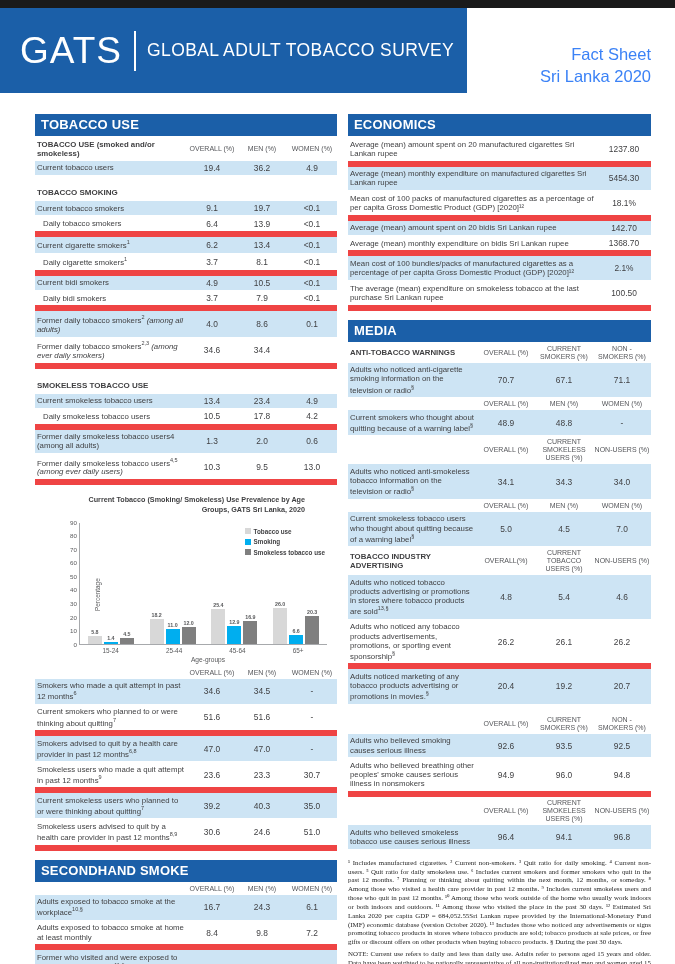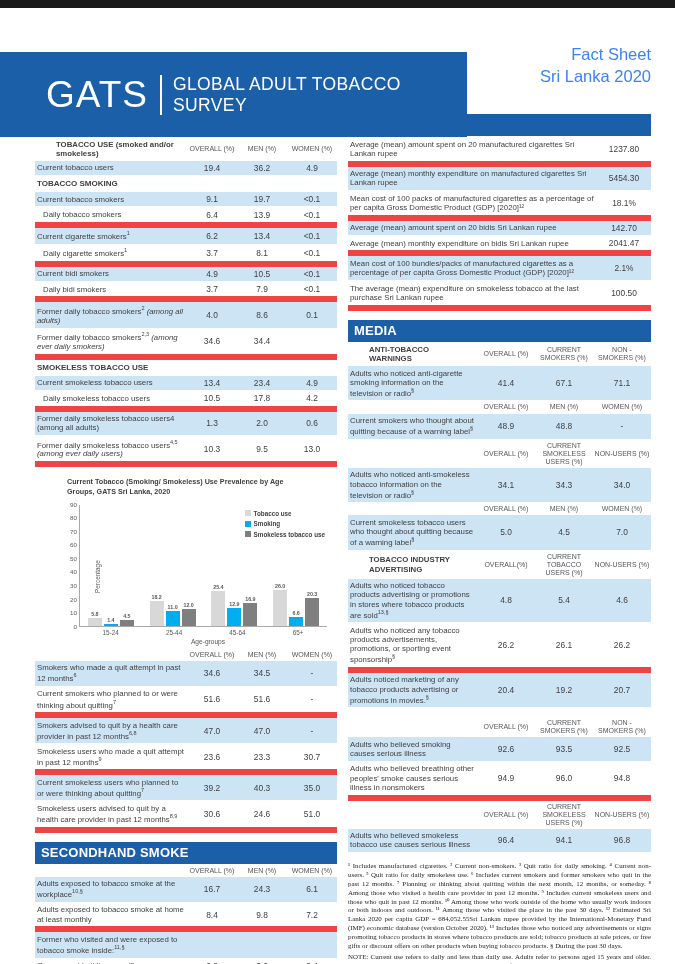--- a/index.html
+++ b/index.html
@@ -5,21 +5,21 @@
   * { box-sizing: border-box; margin: 0; padding: 0; }
   html,body { background:#fff; }
   body {
     width: 675px; height: 964px; position: relative; overflow: hidden;
     font-family: "Liberation Sans", sans-serif; color:#3f3f41;
   }
   .topbar { height: 8px; background: #1a1a1a; }
   .header { position: relative; height: 97px; }
   .header-blue {
     position: absolute; left: 0; top: 0; width: 467px; height: 85px;
-    background: #1b5fa8; color: #fff; display: flex; align-items: center; padding-left: 46px; margin-top: 44px;
+    background: #1b5fa8; color: #fff; display: flex; align-items: center; padding-left: 20px;
   }
   .brand { font-size: 37px; font-weight: 400; letter-spacing: 1px; }
   .brand-divider { width: 2px; height: 40px; background: #fff; margin: 0 11px 0 12px; }
   .brand-sub { font-size: 17.5px; letter-spacing: .4px; }
   .header-right {
     position: absolute; right: 24px; top: 36px; text-align: right;
     color: #3b82f6; font-size: 16.5px; line-height: 1.32;
   }
   .content { display: flex; gap: 11px; padding: 0 24px 0 35px; margin-top: 9px; }
   .col-left  { width: 302px; }
@@ -31,31 +31,31 @@
     padding: 3px 6px 4px; letter-spacing: .2px;
   }
   .tbl { margin-top: 1px; }
   .row { display: flex; align-items: center; border-bottom: 1px solid #fff; }
   .row.shaded { background: #cde4f4; }
   .row:not(.shaded):not(.hdr):not(.subhead) { border-bottom: 6px solid #ef4444; }
   .lbl { flex: 1; font-size: 7.8px; line-height: 1.18; color: #3f3f41; padding: 2.6px 3px 2.6px 2px; }
   .lbl sup { font-size: 5.5px; }
   .lbl i { font-weight: inherit; }
   .row.hdr .lbl { font-weight: bold; }
-  .row.hdr { border-bottom: none; margin-left: 19px; }
-  .row.subhead .lbl { font-weight: bold; font-size: 8px; padding-top: 3px; }
+  .row.hdr { border-bottom: none; }
+  .row.subhead .lbl { font-weight: bold; font-size: 8px; padding-top: 12px; }
   .row.indent .lbl { padding-left: 8px; }
   .val  { width: 50px; text-align: center; font-size: 8.4px; flex-shrink: 0; }
   .rval { width: 58px; text-align: center; font-size: 8.4px; flex-shrink: 0; }
   .eval { width: 54px; text-align: center; font-size: 8.4px; flex-shrink: 0; }
   .colhdr { font-size: 7px; color: #55565a; line-height: 1.15; padding: 2px 1px; font-weight: normal; }
 
   
   .chart { margin: 10px 0 4px; position: relative; }
-  .chart-title { font-size: 7.2px; font-weight: bold; color: #3f3f41; text-align: left; line-height: 1.35; width: 238px; margin: 0 auto 8px; }
+  .chart-title { font-size: 7.2px; font-weight: bold; color: #3f3f41; text-align: right; line-height: 1.35; width: 238px; margin: 0 auto 8px; }
   .chart-area { position: relative; height: 122px; margin-left: 44px; margin-right: 10px;
     border-left: 1px solid #a7a9ac; border-bottom: 1px solid #a7a9ac; }
   .ytick { position: absolute; left: -17px; width: 14px; text-align: right; font-size: 6.2px; color: #58595b; }
   .ylab { position: absolute; left: 14px; top: 50%; transform: translateY(28px) rotate(-90deg); transform-origin: left top; font-size: 6.4px; color: #58595b; }
   .bars { position: absolute; left: 0; right: 0; bottom: 0; display: flex; justify-content: space-around; align-items: flex-end; }
   .bargroup { display: flex; align-items: flex-end; gap: 2px; }
   .bar { width: 14px; position: relative; }
   .barlabel { position: absolute; top: -7px; left: -4px; right: -4px; text-align: center; font-size: 5.3px; color: #58595b; font-weight: bold; }
   .legend { position: absolute; top: 5px; right: 2px; }
   .legend-entry { display: flex; align-items: center; gap: 3px; margin-bottom: 3.5px; }
@@ -376,21 +376,21 @@
           <div class="row">
             <div class="lbl"><span>Mean cost of 100 packs of manufactured cigarettes as a percentage of per capita Gross Domestic Product (GDP) [2020]¹²</span></div>
             <div class="eval">18.1%</div>
           </div>
           <div class="row shaded">
             <div class="lbl"><span>Average (mean) amount spent on 20 bidis Sri Lankan rupee</span></div>
             <div class="eval">142.70</div>
           </div>
           <div class="row">
             <div class="lbl"><span>Average (mean) monthly expenditure on bidis Sri Lankan rupee</span></div>
-            <div class="eval">2041.47</div>
+            <div class="eval">1368.70</div>
           </div>
           <div class="row shaded">
             <div class="lbl"><span>Mean cost of 100 bundles/packs of manufactured cigarettes as a percentage of per capita Gross Domestic Product (GDP) [2020]¹²</span></div>
             <div class="eval">2.1%</div>
           </div>
           <div class="row">
             <div class="lbl"><span>The average (mean) expenditure on smokeless tobacco at the last purchase Sri Lankan rupee</span></div>
             <div class="eval">100.50</div>
           </div>
         </div>
@@ -400,21 +400,21 @@
       <div class="section-title">MEDIA</div>
       <div class="tbl" id="tbl-media">
           <div class="row hdr">
             <div class="lbl">ANTI-TOBACCO WARNINGS</div>
             <div class="rval colhdr">OVERALL (%)</div>
             <div class="rval colhdr">CURRENT SMOKERS (%)</div>
             <div class="rval colhdr">NON - SMOKERS (%)</div>
           </div>
           <div class="row shaded">
             <div class="lbl"><span>Adults who noticed anti-cigarette smoking information on the television or radio</span><sup>§</sup></div>
-            <div class="rval">41.4</div>
+            <div class="rval">70.7</div>
             <div class="rval">67.1</div>
             <div class="rval">71.1</div>
           </div>
           <div class="row hdr">
             <div class="lbl"></div>
             <div class="rval colhdr">OVERALL (%)</div>
             <div class="rval colhdr">MEN (%)</div>
             <div class="rval colhdr">WOMEN (%)</div>
           </div>
           <div class="row shaded">

